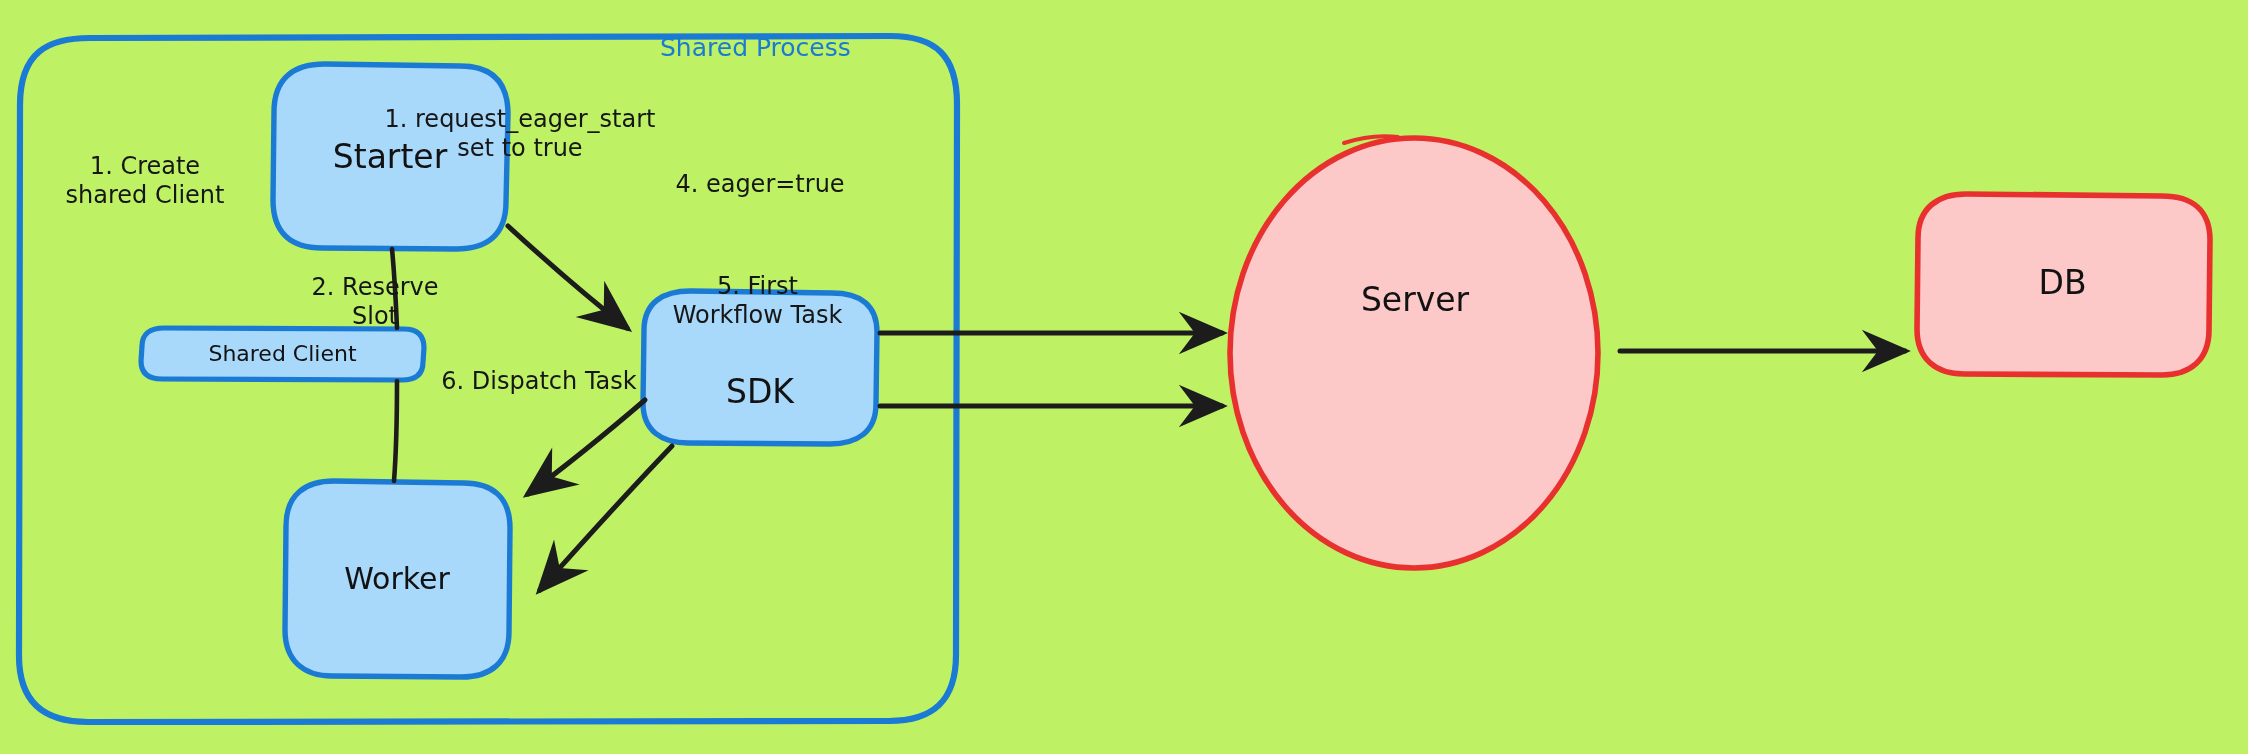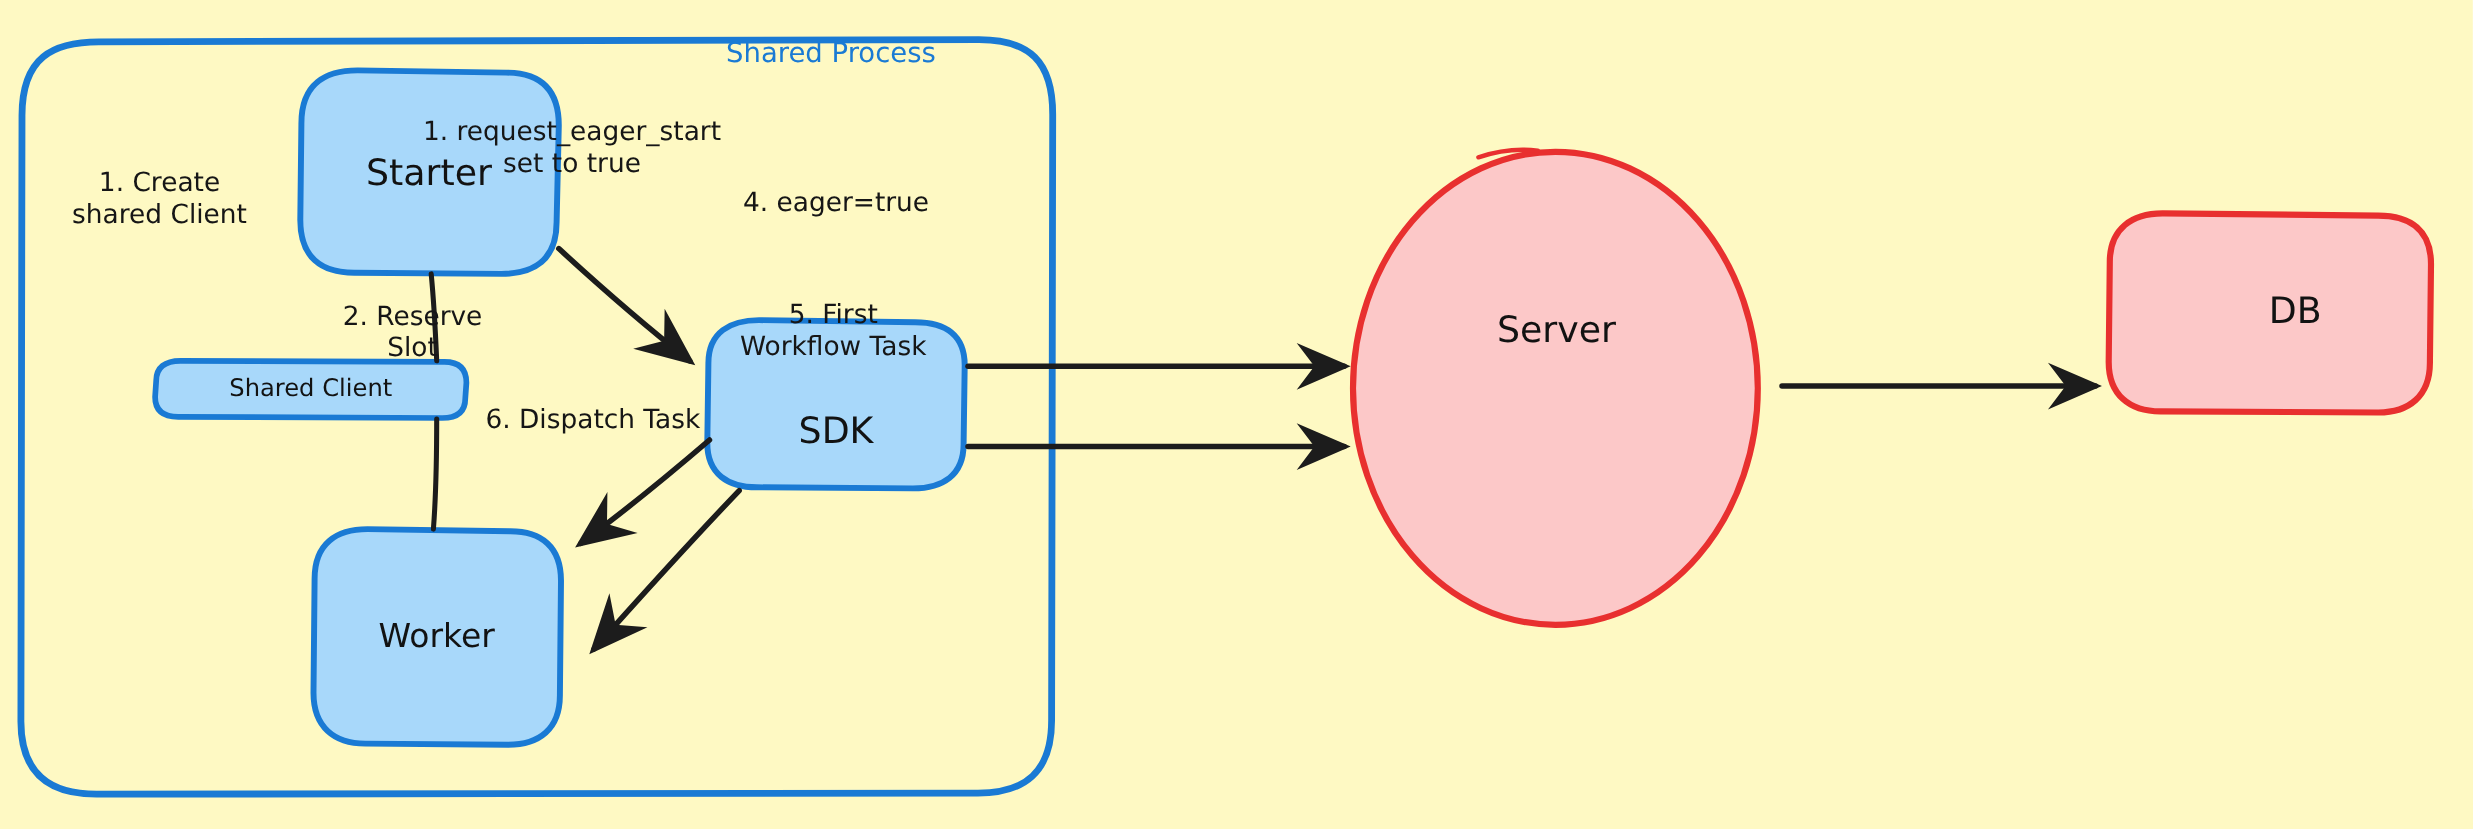--- a/index.html
+++ b/index.html
@@ -2,21 +2,21 @@
 <html><head>
 <meta charset="utf-8">
 <title>Eager Workflow Start Diagram</title>
 <style>
   html,body{margin:0;padding:0;background:#ffffff;}
   body{
     width:2248px;height:754px;
     font-family:"DejaVu Sans", sans-serif;
     overflow:hidden;
   }
-  #stage{position:relative;width:2248px;height:754px;background:#fef9c3;}
+  #stage{position:relative;width:2248px;height:754px;background:#bef264;}
   svg#canvas{position:absolute;left:0;top:0;width:2248px;height:754px;}
 
   .node-label{
     position:absolute;
     display:flex;align-items:center;justify-content:center;
     text-align:center;
     color:#121212;
     font-family:"DejaVu Sans", sans-serif;
     pointer-events:none;
     white-space:pre-line;
@@ -36,21 +36,21 @@
     color:#1a7ad4;
     font-family:"DejaVu Sans", sans-serif;
     white-space:nowrap;
   }
 
   .t-starter{left:270px;top:65px;width:240px;height:185px;font-size:33px;}
   .t-sharedclient{left:140px;top:328px;width:285px;height:52px;font-size:22px;}
   .t-worker{left:282px;top:480px;width:230px;height:198px;font-size:30px;}
   .t-sdk{left:640px;top:290px;width:240px;height:155px;font-size:33px;margin-top:25px;}
   .t-server{left:1230px;top:255px;width:370px;height:90px;font-size:33px;}
-  .t-db{left:1915px;top:218px;width:295px;height:130px;font-size:33px;padding-left:24px;}
+  .t-db{left:1915px;top:218px;width:295px;height:130px;font-size:33px;}
 
   .g-shared{left:660px;top:33px;font-size:25px;}
 
   .l-create{left:30px;top:145px;width:230px;height:72px;font-size:24px;}
   .l-eager-start{left:370px;top:98px;width:300px;height:72px;font-size:24px;}
   .l-reserve{left:300px;top:253px;width:150px;height:72px;font-size:24px;margin-top:13px;}
   .l-dispatch{left:424px;top:362px;width:230px;height:40px;font-size:24px;}
   .l-eager-true{left:660px;top:166px;width:200px;height:38px;font-size:24px;}
   .l-first-task{left:650px;top:265px;width:215px;height:72px;font-size:24px;}
   .l-start-wf{left:1090px;top:160px;width:260px;height:72px;font-size:24px;}

